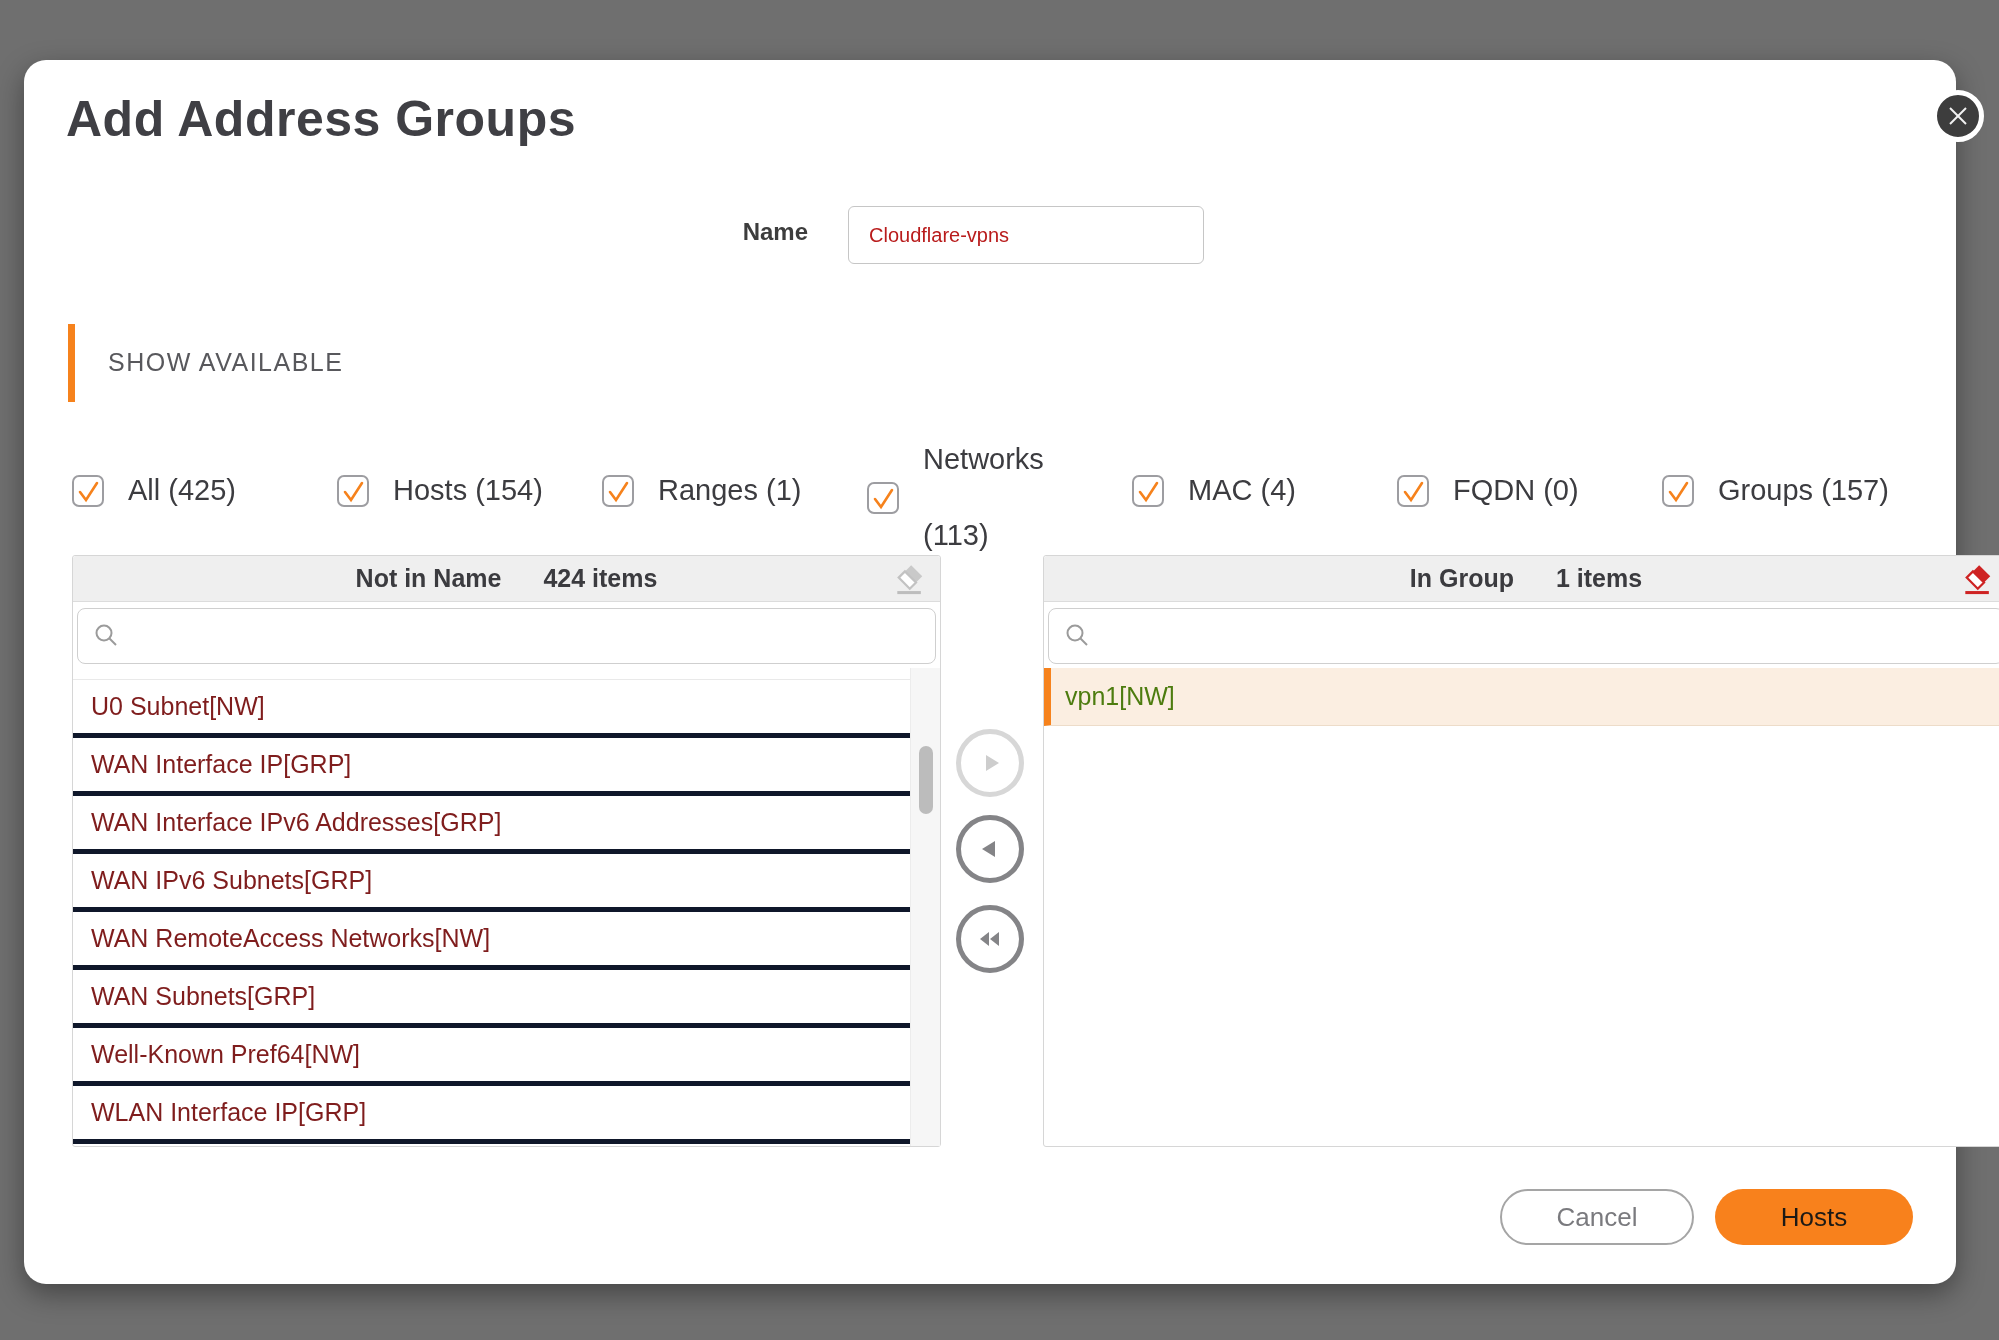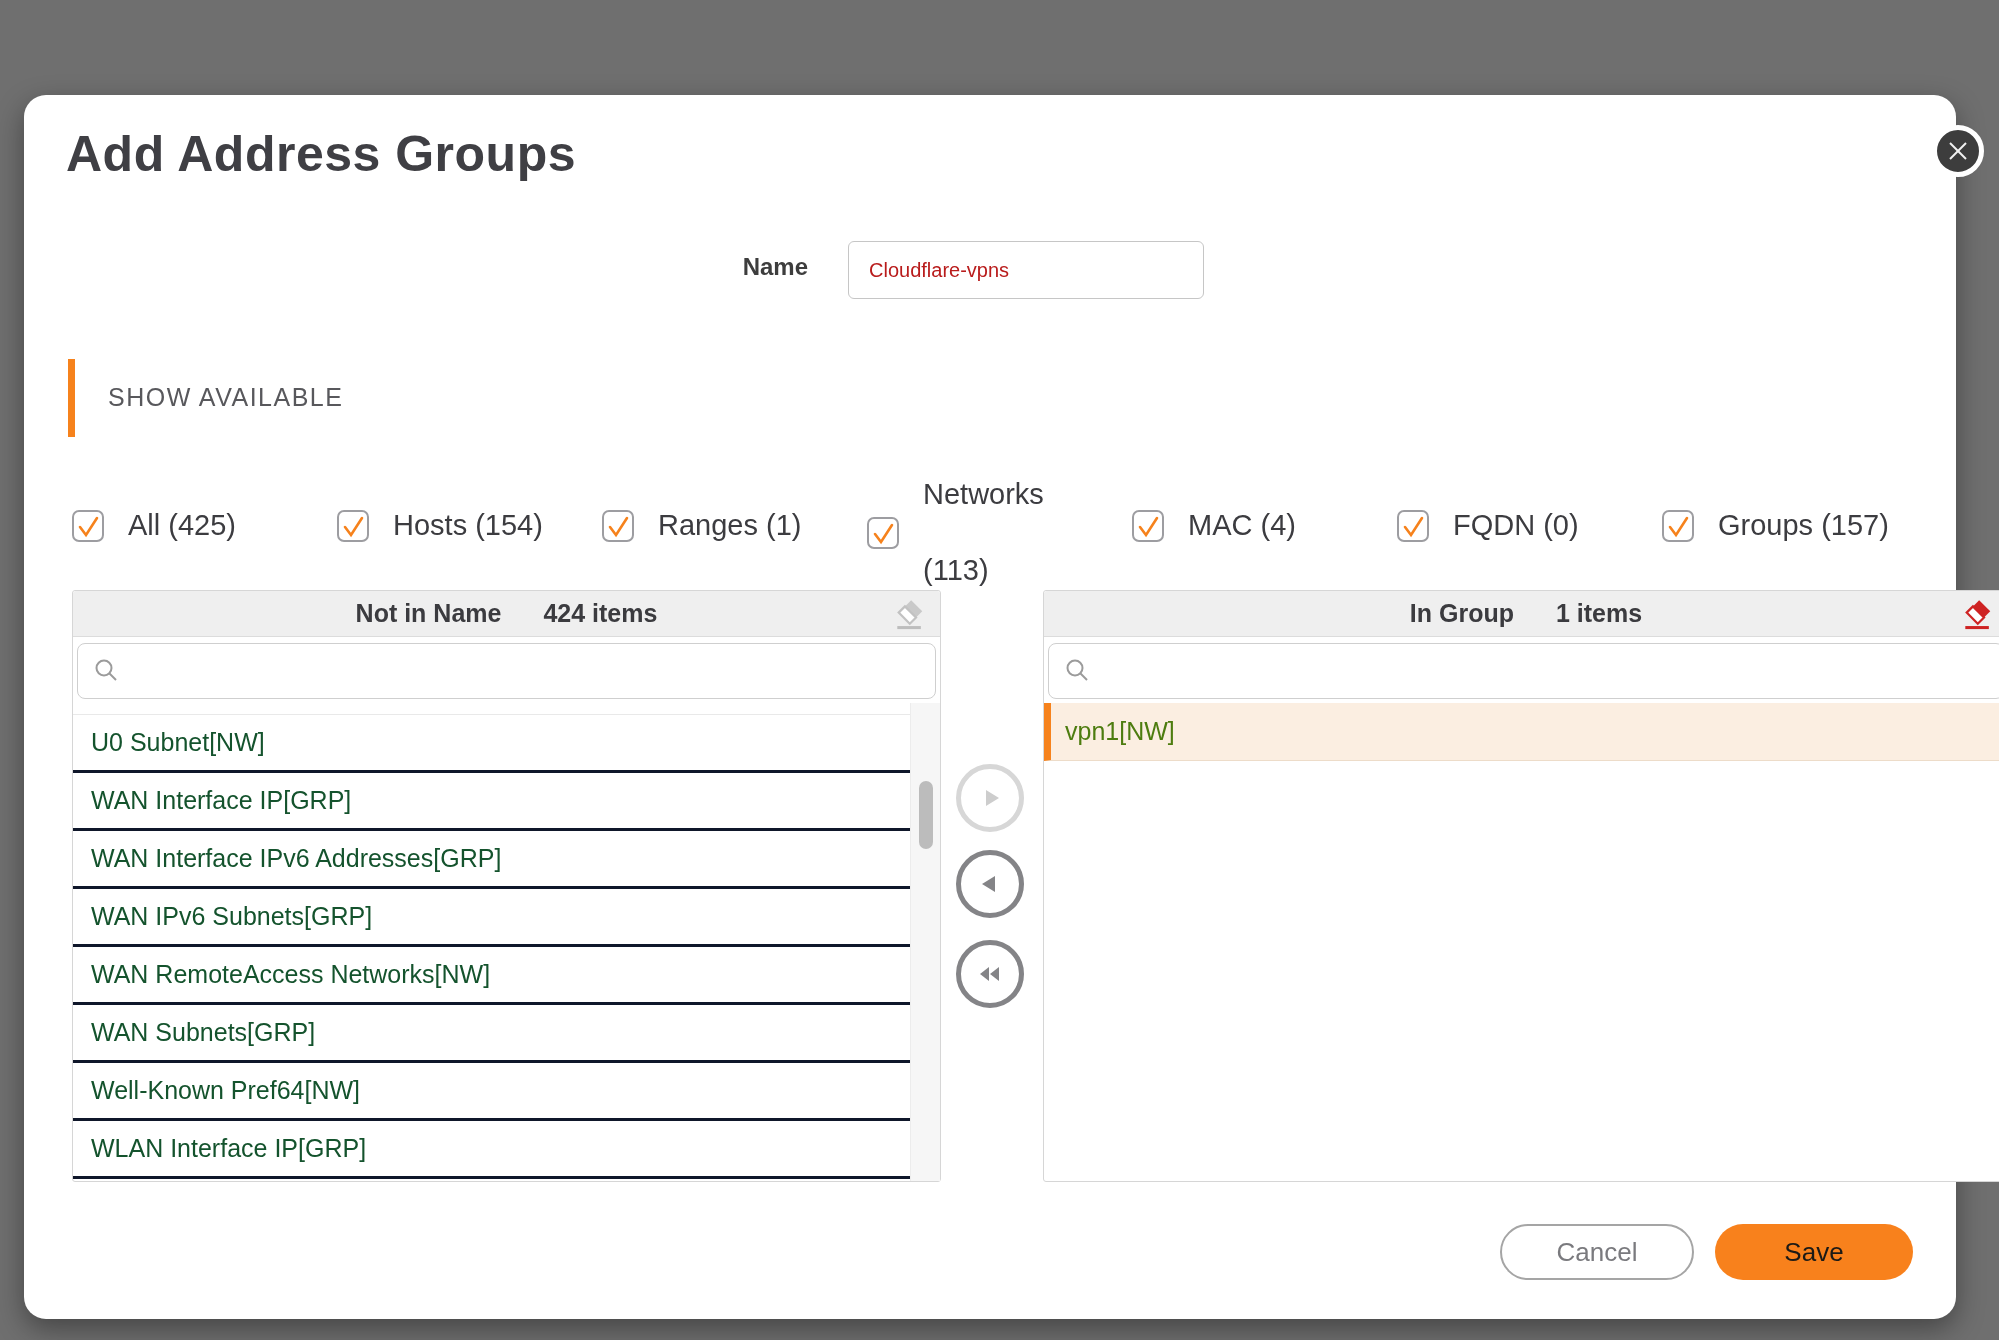--- a/index.html
+++ b/index.html
@@ -2,21 +2,21 @@
 <html><head>
 <meta charset="utf-8">
 <style>
   * { margin:0; padding:0; box-sizing:border-box; }
   html,body { width:1999px; height:1340px; overflow:hidden; }
   body { font-family:"Liberation Sans", sans-serif; }
 
   .stage { position:relative; width:1999px; height:1340px; background:#6F6F6F; }
 
   .modal {
-    position:absolute; left:24px; top:95px; width:1932px; height:1224px;
+    position:absolute; left:24px; top:60px; width:1932px; height:1224px;
     background:#ffffff; border-radius:22px;
     box-shadow:0 10px 28px rgba(0,0,0,.38);
   }
 
   
   .close-btn {
     position:absolute; top:30px; right:-28px; width:52px; height:52px;
     border-radius:50%; background:#3d3d3d; border:5px solid #ffffff;
     display:flex; align-items:center; justify-content:center; cursor:pointer; padding:0;
   }
@@ -82,21 +82,21 @@
     width:100%; height:56px; border:1px solid #cfcfcf; border-radius:8px;
     padding:0 18px 0 58px; font-size:24px; color:#555; font-family:inherit; outline:none; background:#fff;
   }
   .search-icon { position:absolute; left:16px; top:14px; }
 
   .plist { position:absolute; left:0; right:0; top:112px; bottom:0; overflow:hidden; }
   .left-panel .plist { right:30px; }
   .row-sliver { height:12px; border-bottom:1px solid #e9e9e9; }
   .lrow {
     height:58px; display:flex; align-items:center; padding-left:18px;
-    border-bottom:3px solid #0f172a; font-size:25px; color:#14532d; cursor:pointer;
+    border-bottom:5px solid #0f172a; font-size:25px; color:#7f1d1d; cursor:pointer;
     background:#fff; white-space:nowrap;
   }
   .lrow.selected {
     background:#FBEEE1; border-left:7px solid #F6821C; border-bottom:1px solid #eddcc9;
     padding-left:14px; color:#4d7c0f;
   }
 
   .scroll-track {
     position:absolute; right:0; top:112px; bottom:0; width:30px;
     background:#f6f6f6; border-left:1px solid #ececec;
@@ -287,16 +287,16 @@
           <line x1="16.5" y1="16.5" x2="23" y2="23" stroke="#9b9b9b" stroke-width="2"></line>
         </svg>
         <input type="text" style="">
       </div>
       <div class="plist">
         <div class="lrow selected">vpn1[NW]</div>
       </div>
     </div>
 
     <button class="btn-cancel">Cancel</button>
-    <button class="btn-save">Save</button>
+    <button class="btn-save">Hosts</button>
 
   </div>
 </div>
 
 </body></html>

